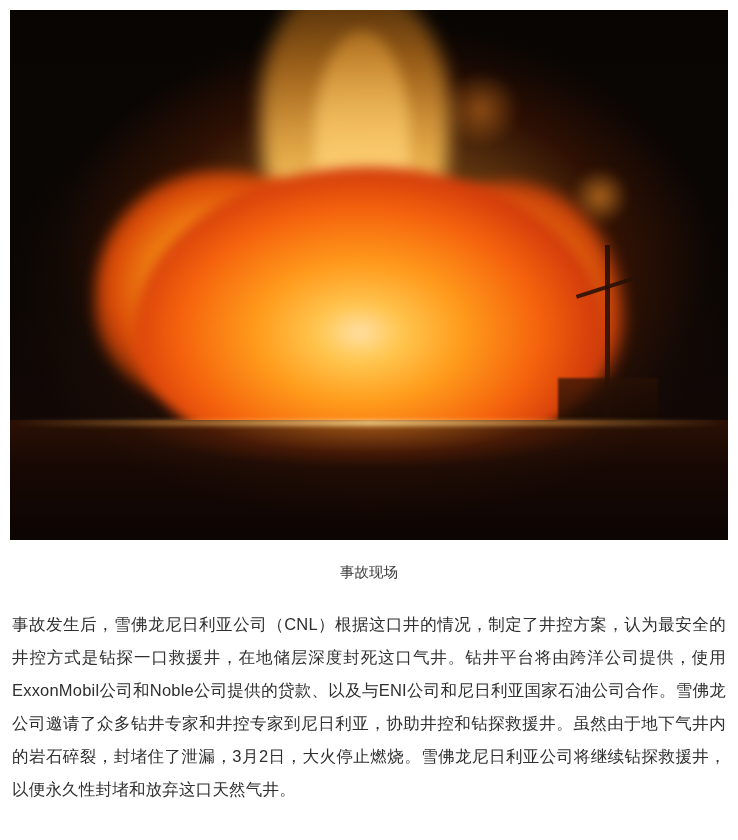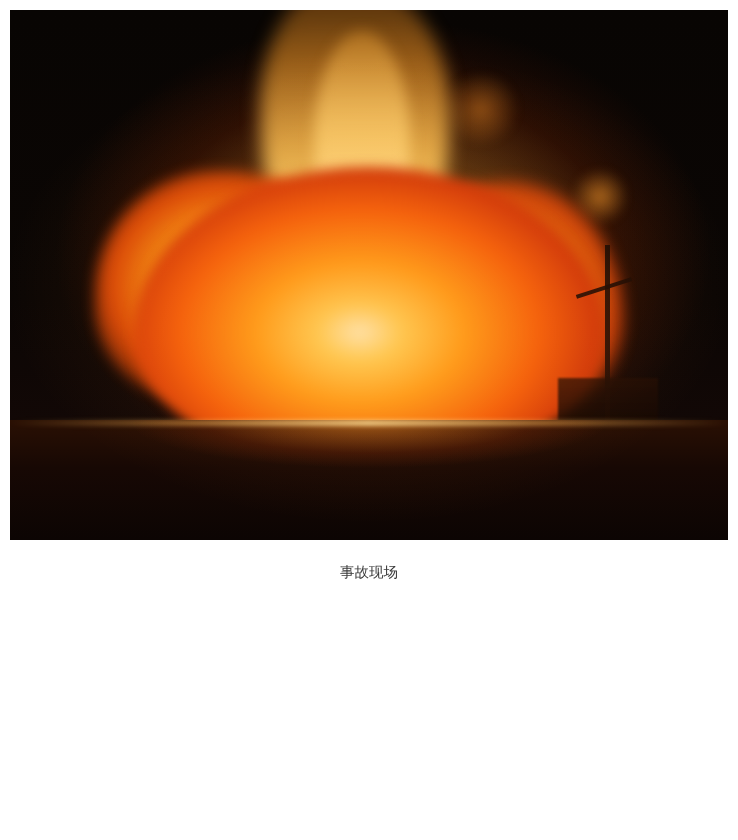--- a/index.html
+++ b/index.html
@@ -189,14 +189,15 @@
       <div class="fire-core"></div>
       <div class="rig-mast"></div>
       <div class="rig-arm"></div>
       <div class="rig-body"></div>
       <div class="water"></div>
       <div class="haze"></div>
     </div>
     <figcaption class="caption">事故现场</figcaption>
   </figure>
 
+  <p class="body-text">事故发生后，雪佛龙尼日利亚公司（CNL）根据这口井的情况，制定了井控方案，认为最安全的井控方式是钻探一口救援井，在地储层深度封死这口气井。钻井平台将由跨洋公司提供，使用ExxonMobil公司和Noble公司提供的贷款、以及与ENI公司和尼日利亚国家石油公司合作。雪佛龙公司邀请了众多钻井专家和井控专家到尼日利亚，协助井控和钻探救援井。虽然由于地下气井内的岩石碎裂，封堵住了泄漏，3月2日，大火停止燃烧。雪佛龙尼日利亚公司将继续钻探救援井，以便永久性封堵和放弃这口天然气井。</p>
 
 </div>
 
 </body></html>

